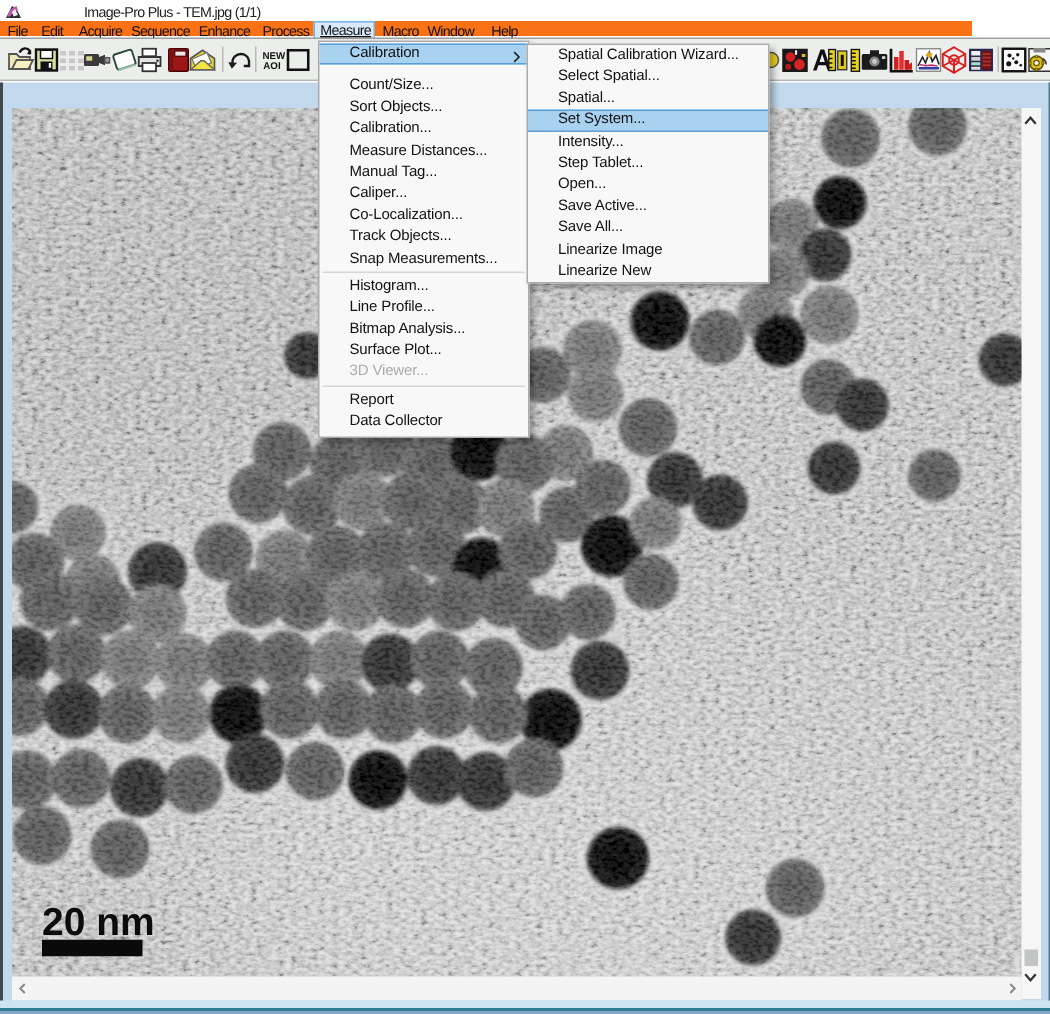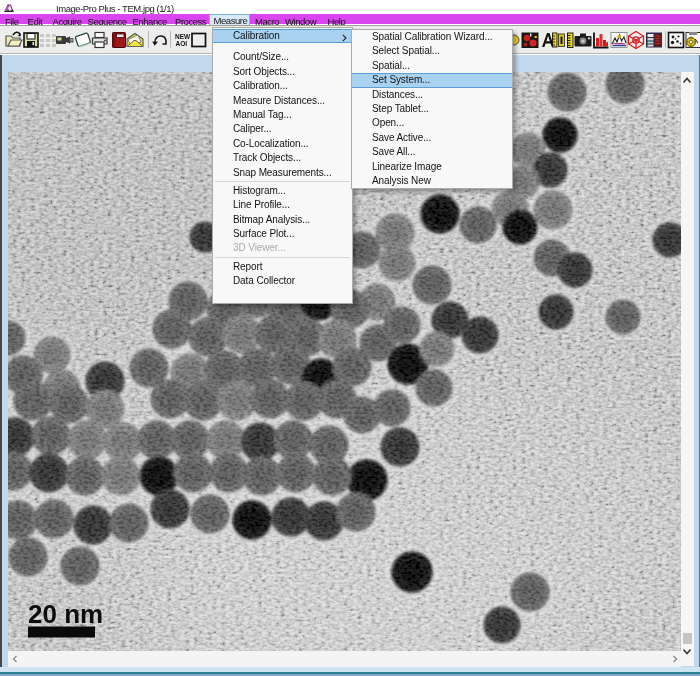--- a/index.html
+++ b/index.html
@@ -2,21 +2,21 @@
 <html><head>
 <meta charset="utf-8">
 <style>
 * { margin:0; padding:0; box-sizing:border-box; }
 html,body { width:700px; height:676px; overflow:hidden; background:#fff;
   font-family:"Liberation Sans", sans-serif; }
 #stage { position:relative; width:700px; height:676px; }
 
 #titlebar { position:absolute; left:0; top:0; width:700px; height:14px; background:#fff; }
 #titlebar .txt { position:absolute; left:16px; top:2.5px; font-size:9.5px; color:#222; letter-spacing:-0.45px;padding-left:40px; }
-#menubar { position:absolute; left:0; top:14px; width:700px; height:10px; background:#d946ef; }
+#menubar { position:absolute; left:0; top:14px; width:648px; height:10px; background:#f97316; }
 .mitem { position:absolute; top:2px; font-size:9.5px; color:#111; letter-spacing:-0.45px; }
 .mitem u { text-decoration:underline; text-underline-offset:1.5px; }
 #measure-hl { position:absolute; left:208.5px; top:-0.5px; width:41px; height:13px;
   background:#d8eafa; border:1px solid #7ab2de; }
 #measure-hl span { position:absolute; left:4px; top:0.5px; font-size:9.5px; color:#111; letter-spacing:-0.45px;text-decoration:underline;}
 #mline { position:absolute; left:0; top:24.5px; width:700px; height:1px; background:#9f9f9f; }
 #toolbar { position:absolute; left:0; top:25.5px; width:700px; height:27.5px; background:#eceeec; }
 #tline { position:absolute; left:0; top:53px; width:700px; height:1px; background:#b4b4b4; }
 .ticon { position:absolute; top:4px; width:20px; height:20px; }
 .tsep { position:absolute; top:5px; width:1px; height:17px; background:#b8b8b8; }
@@ -708,21 +708,21 @@
     </svg>
     <svg style="position:absolute;left:663px;top:4px" width="8" height="8" viewBox="0 0 8 8">
       <path d="M2.5 1 L5.5 4 L2.5 7" fill="none" stroke="#888" stroke-width="1.3"></path>
     </svg>
   </div>
   <div id="cw-bot"></div>
   <div id="cw-bot-line"></div>
   <div id="cw-bot-last"></div>
 </div>
 
-<div class="menu" id="menu1" style="left:212px; top:27px; width:140.5px; padding-top:1px; padding-bottom:14px">
+<div class="menu" id="menu1" style="left:212px; top:27px; width:140.5px; padding-top:1px; padding-bottom:2px">
   <div class="it hl">Calibration<svg style="position:absolute;right:5px;top:4px" width="5" height="8" viewBox="0 0 5 8">
           <path d="M0.8 0.8 L4 4 L0.8 7.2" fill="none" stroke="#222" stroke-width="1.1"></path>
         </svg></div>
   <div class="gap"></div>
   <div class="it">Count/Size...</div>
   <div class="it">Sort Objects...</div>
   <div class="it">Calibration...</div>
   <div class="it">Measure Distances...</div>
   <div class="it">Manual Tag...</div>
   <div class="it">Caliper...</div>
@@ -742,21 +742,21 @@
       </div>
   <div class="it">Report</div>
   <div class="it">Data Collector</div>
 </div>
 
 <div class="menu" id="menu2" style="left:351px; top:29px; width:162px">
   <div class="it">Spatial Calibration Wizard...</div>
   <div class="it">Select Spatial...</div>
   <div class="it">Spatial...</div>
   <div class="it hl">Set System...</div>
-  <div class="it">Distances...</div>
+  <div class="it">Intensity...</div>
   <div class="it">Step Tablet...</div>
   <div class="it">Open...</div>
   <div class="it">Save Active...</div>
   <div class="it">Save All...</div>
   <div class="it">Linearize Image</div>
-  <div class="it">Analysis New</div>
+  <div class="it">Linearize New</div>
 </div>
 </div>
 
 </body></html>

